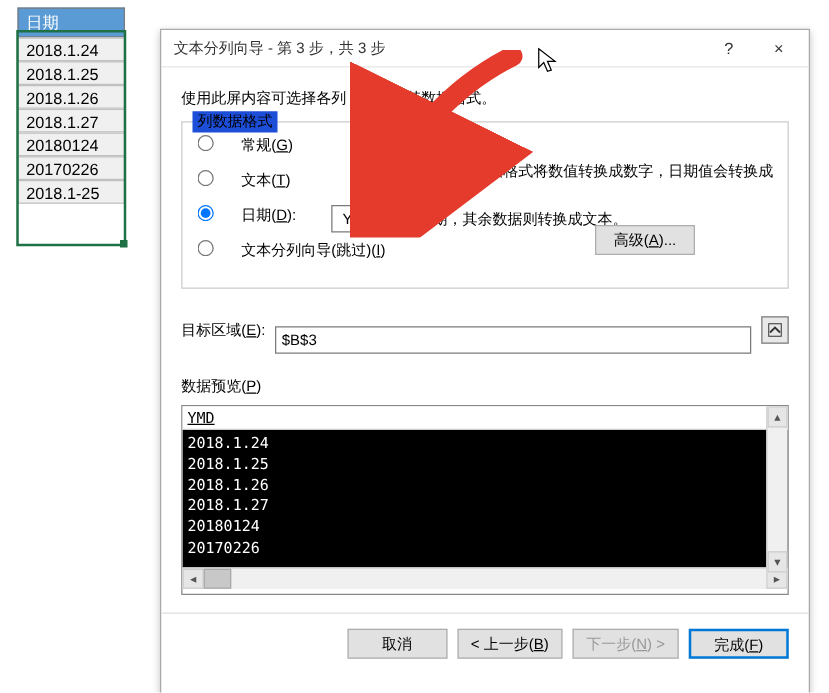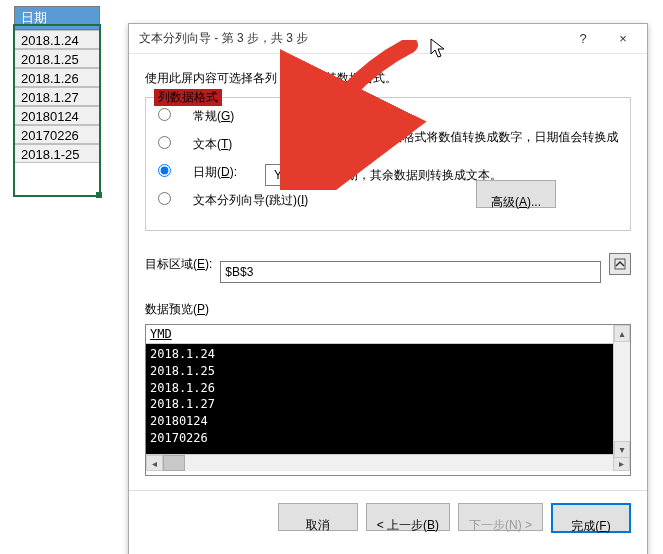--- a/index.html
+++ b/index.html
@@ -95,21 +95,21 @@
   .groupbox {
     border: 1px solid #ccc;
     padding: 10px 10px 10px 12px;
     margin-bottom: 14px;
     position: relative;
   }
   .groupbox .legend {
     position: absolute;
     top: -9px;
     left: 8px;
-    background: #b91c1c;
+    background: #1d4ed8;
     padding: 0 4px;
     font-size: 12px;
     color: #000;
   }
   .radio-row {
     display: flex;
     align-items: flex-start;
     height: 28px;
     gap: 16px;
   }
@@ -133,21 +133,21 @@
     background: #fff;
     padding-left: 4px;
   }
   .btn {
     min-width: 80px;
     height: 24px;
     border: 1px solid #adadad;
     background: #e1e1e1;
     font-size: 12px;
     cursor: pointer;
-    padding: 13px 10px;
+    padding: 3px 10px;
     font-family: inherit;
   }
   .btn:disabled { color: #999; cursor: default; }
   .adv-btn-wrap {
     position: absolute;
     left: 330px;
     top: 82px;
   }
 
   .dest-row {

